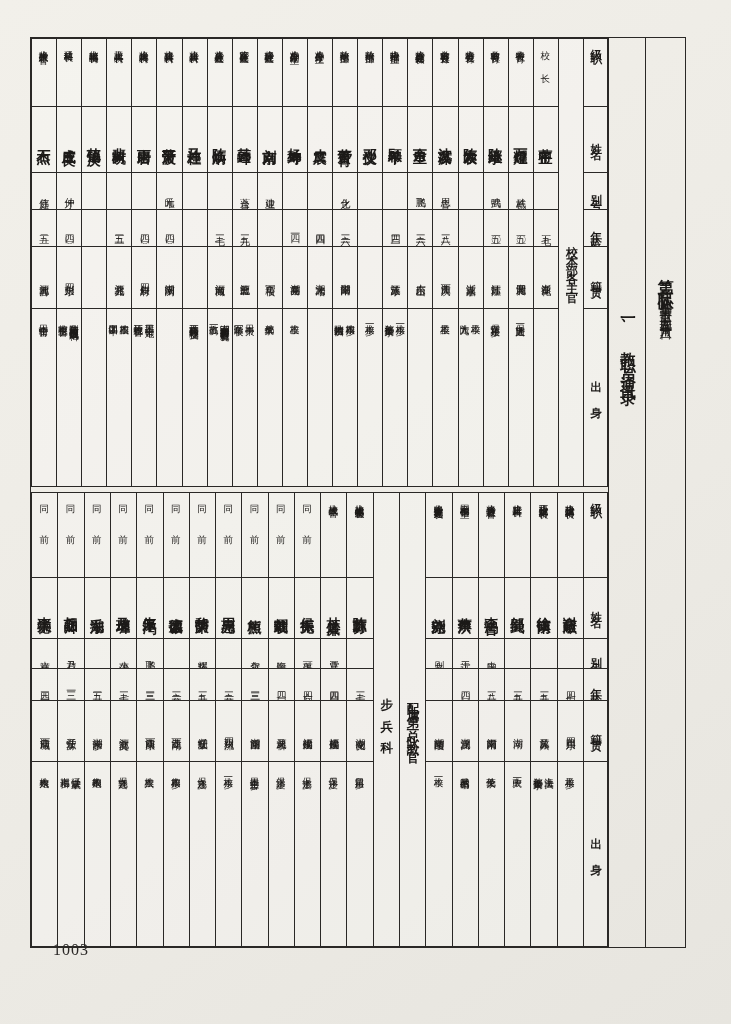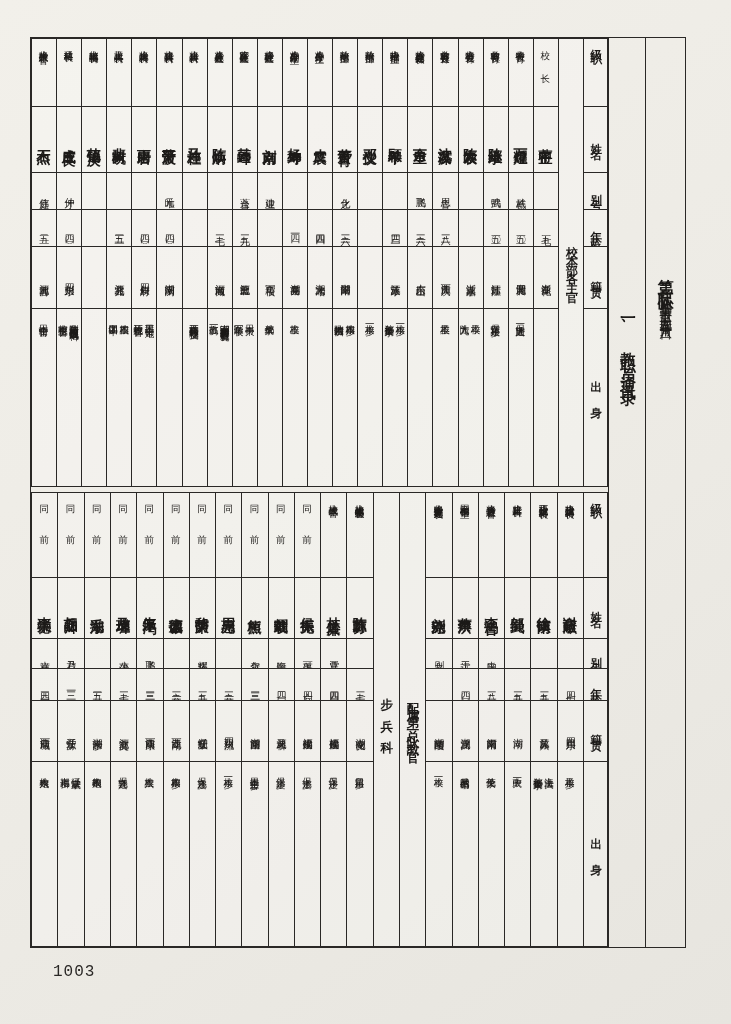--- a/index.html
+++ b/index.html
@@ -84,22 +84,22 @@
     box-sizing:border-box;border-left:1px solid #2a2826;
     display:flex;justify-content:center;align-items:flex-start;
   }
   .strip-title{flex:0 0 37px;}
   .strip-title .vt{font-size:15.5px;font-weight:600;letter-spacing:0.5em;padding-top:271px;}
   .strip-date{flex:0 0 40px;}
   .strip-date .vt{padding-top:228px;}
   .strip-date .vol-main{font-size:16px;font-weight:600;letter-spacing:0.3em;}
   .strip-date .vol-paren{font-size:12.5px;letter-spacing:0.12em;}
   .page-number{
-    position:absolute;left:53px;top:963px;
-    font-family:Liberation Mono, monospace;font-size:16px;color:#2a2826;letter-spacing:1px;
+    position:absolute;left:53px;top:941px;
+    font-family:Liberation Serif, serif;font-size:16px;color:#2a2826;letter-spacing:1px;
   }
 </style>
 </head>
 <body>
 
 <div class="page">
   <div class="frame">
     <div class="tables-area">
       <div class="vtable" id="t1">
           <div class="col col-labels">

